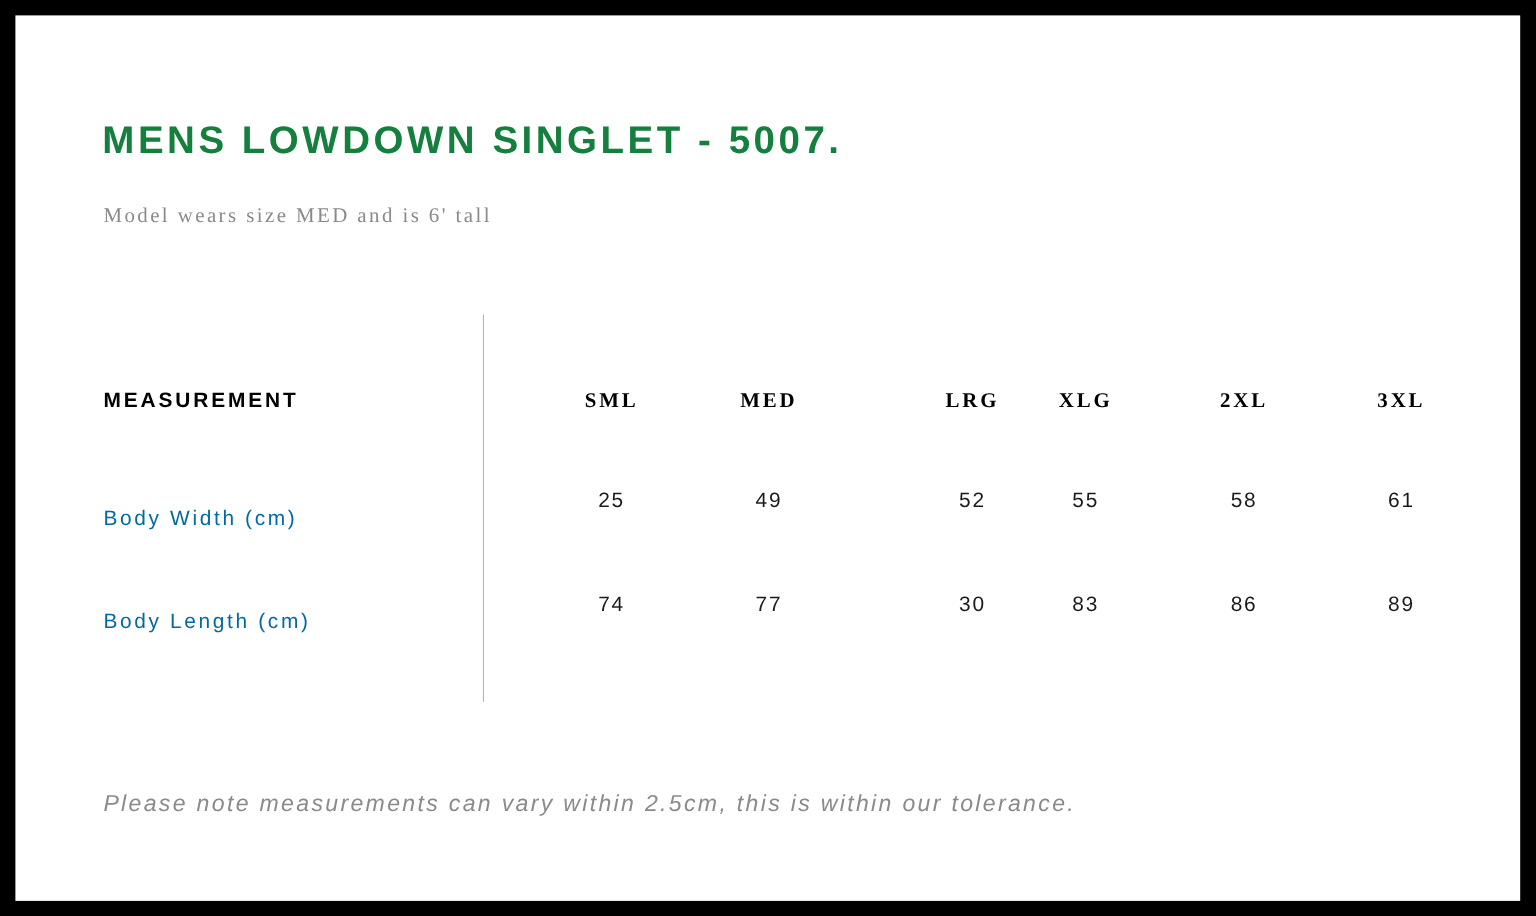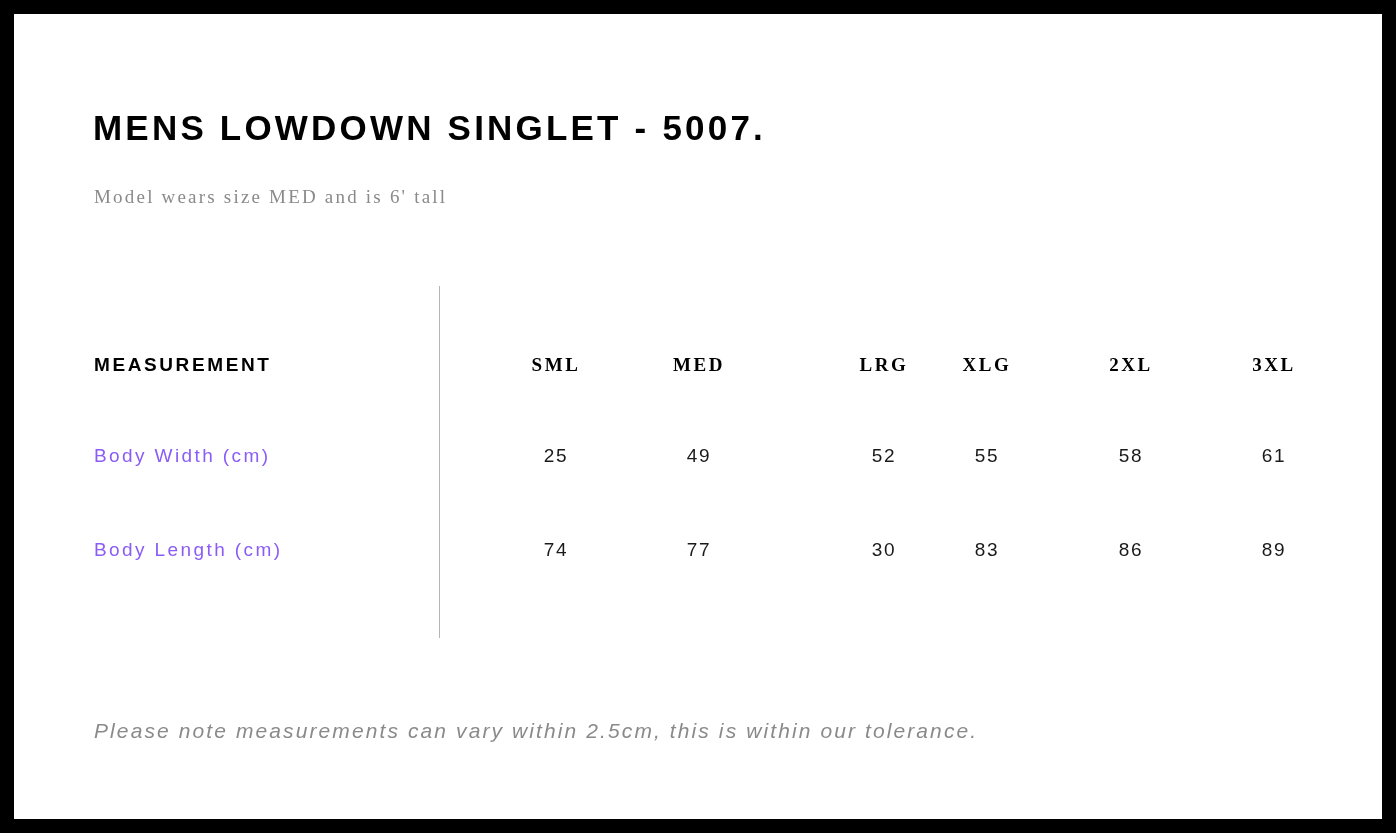--- a/index.html
+++ b/index.html
@@ -22,21 +22,21 @@
     background: #ffffff;
     box-sizing: border-box;
   }
   .title {
     position: absolute;
     left: 79px;
     top: 94px;
     font-size: 35px;
     font-weight: bold;
     letter-spacing: 3.2px;
-    color: #000000;
+    color: #15803d;
     white-space: nowrap;
   }
   .subtitle {
     position: absolute;
     left: 80px;
     top: 172px;
     font-size: 19px;
     letter-spacing: 2.2px;
     color: #8a8a8a;
     white-space: nowrap;
@@ -74,21 +74,22 @@
     font-size: 19px;
     white-space: nowrap;
   }
   .label-head {
     font-weight: bold;
     letter-spacing: 2.6px;
     color: #000000;
   }
   .label-body {
     letter-spacing: 2.4px;
-    color: #8b5cf6;
+    color: #0369a1;
+    margin-top: 16px;
   }
   .cell {
     position: absolute;
     top: 0;
     width: 120px;
     text-align: center;
     font-size: 19px;
     white-space: nowrap;
   }
   .cell-head {

